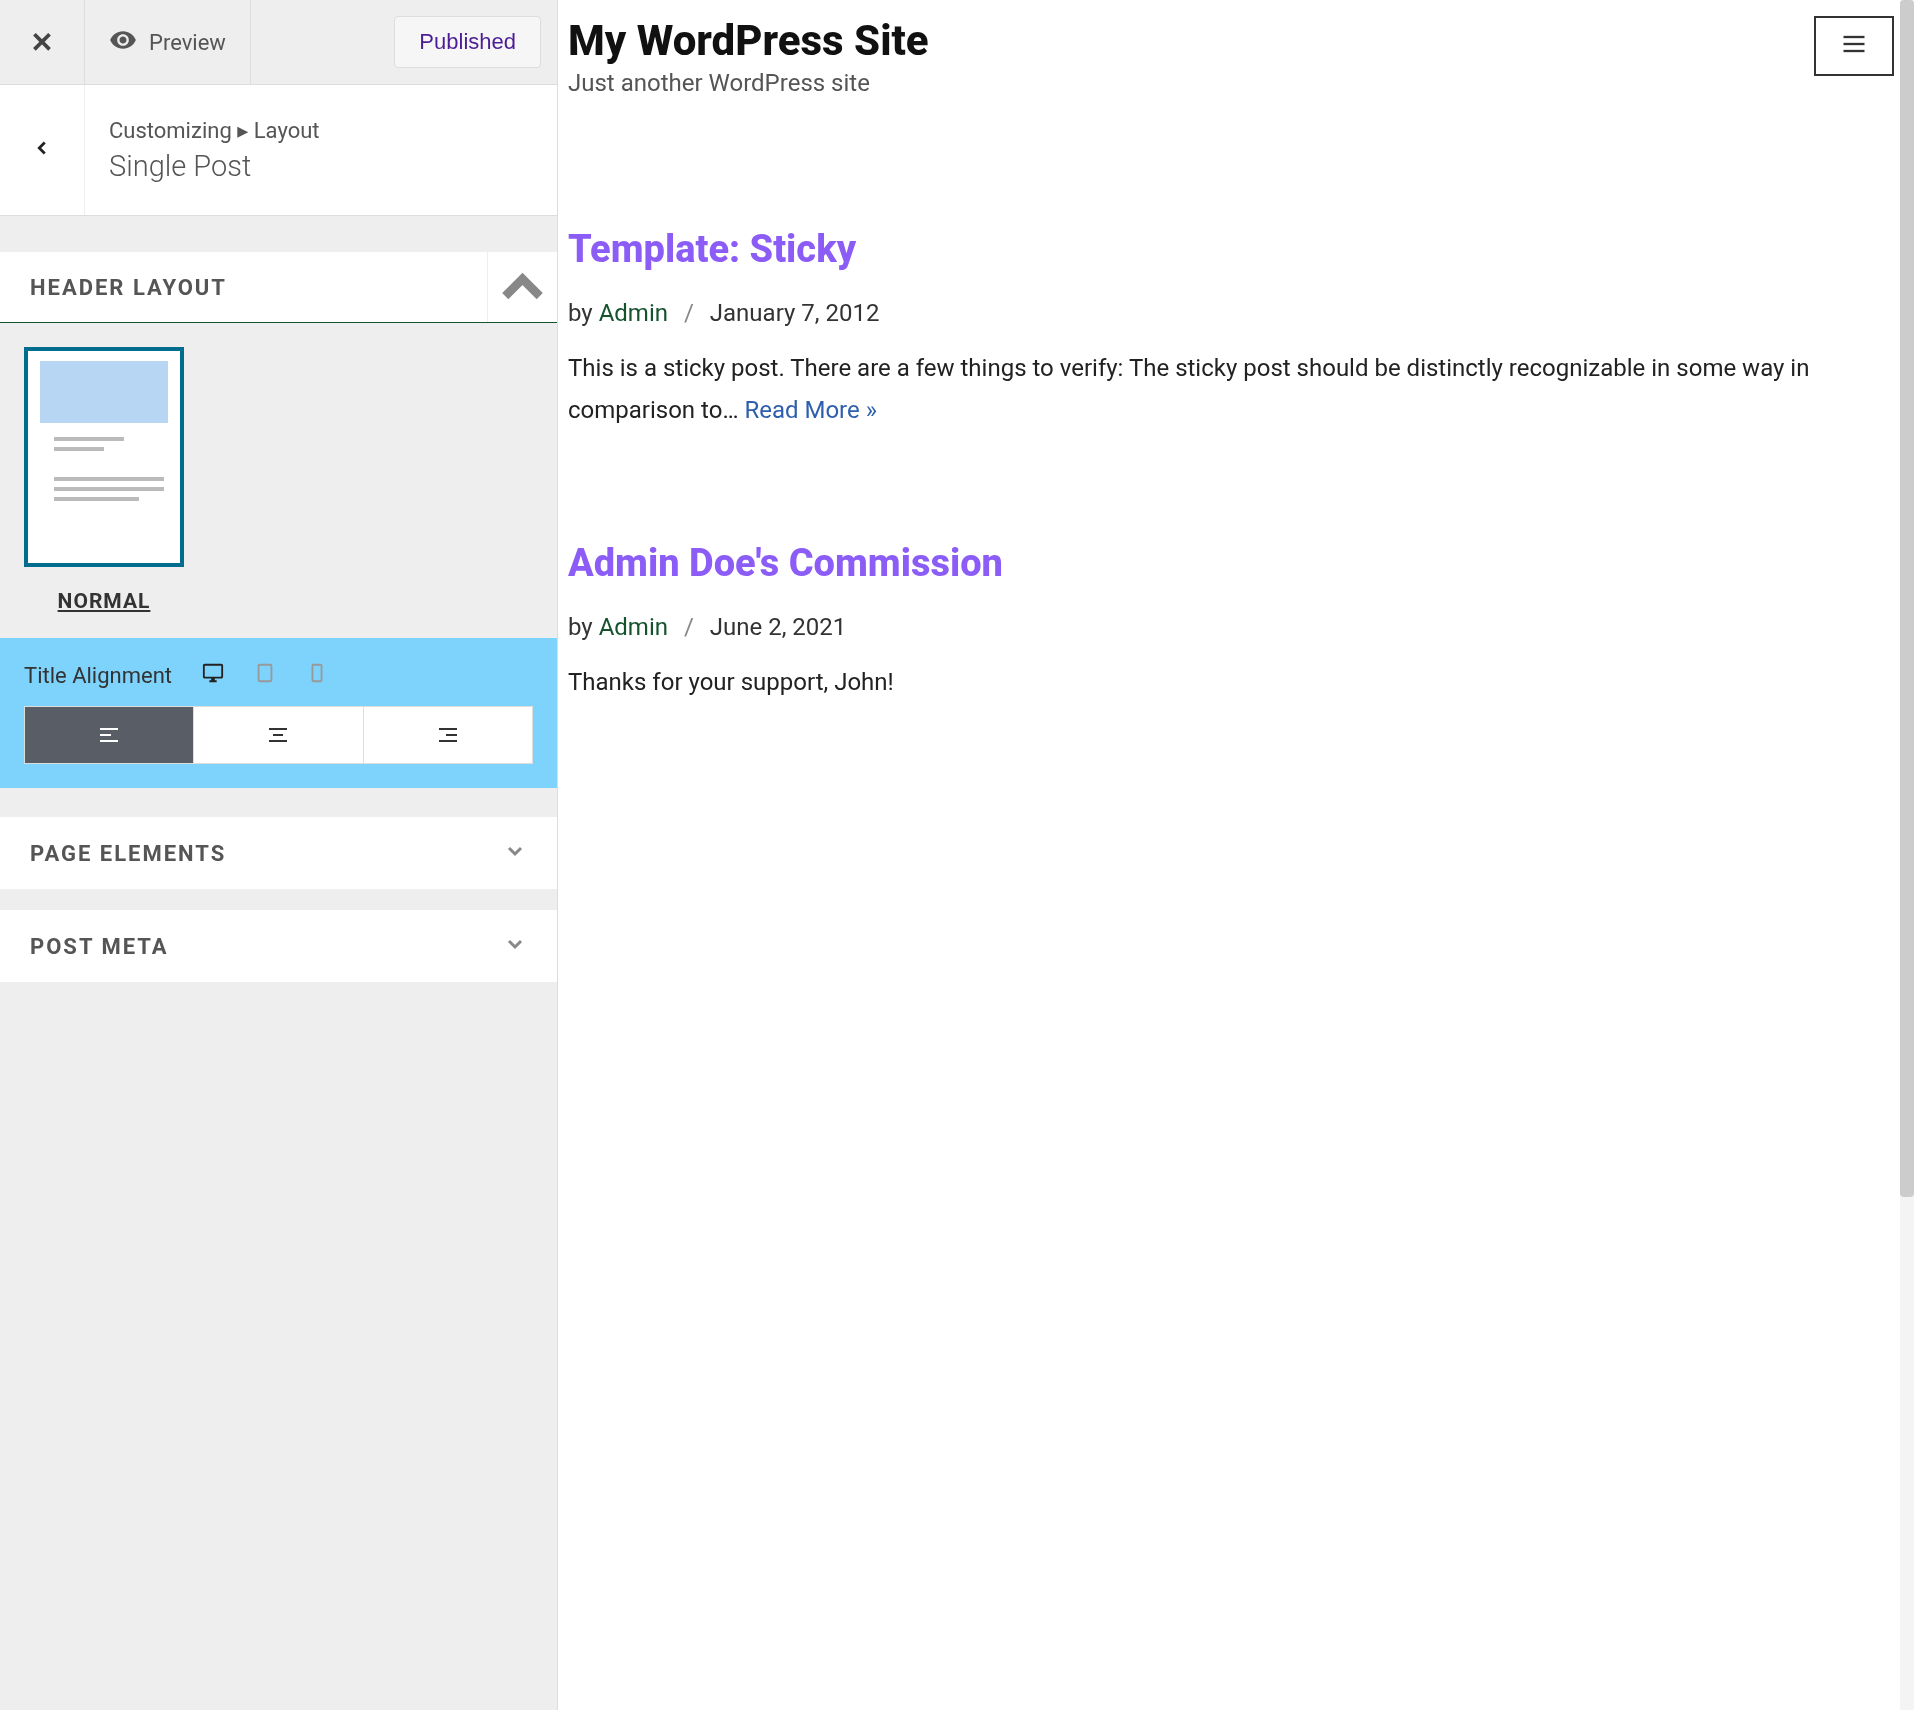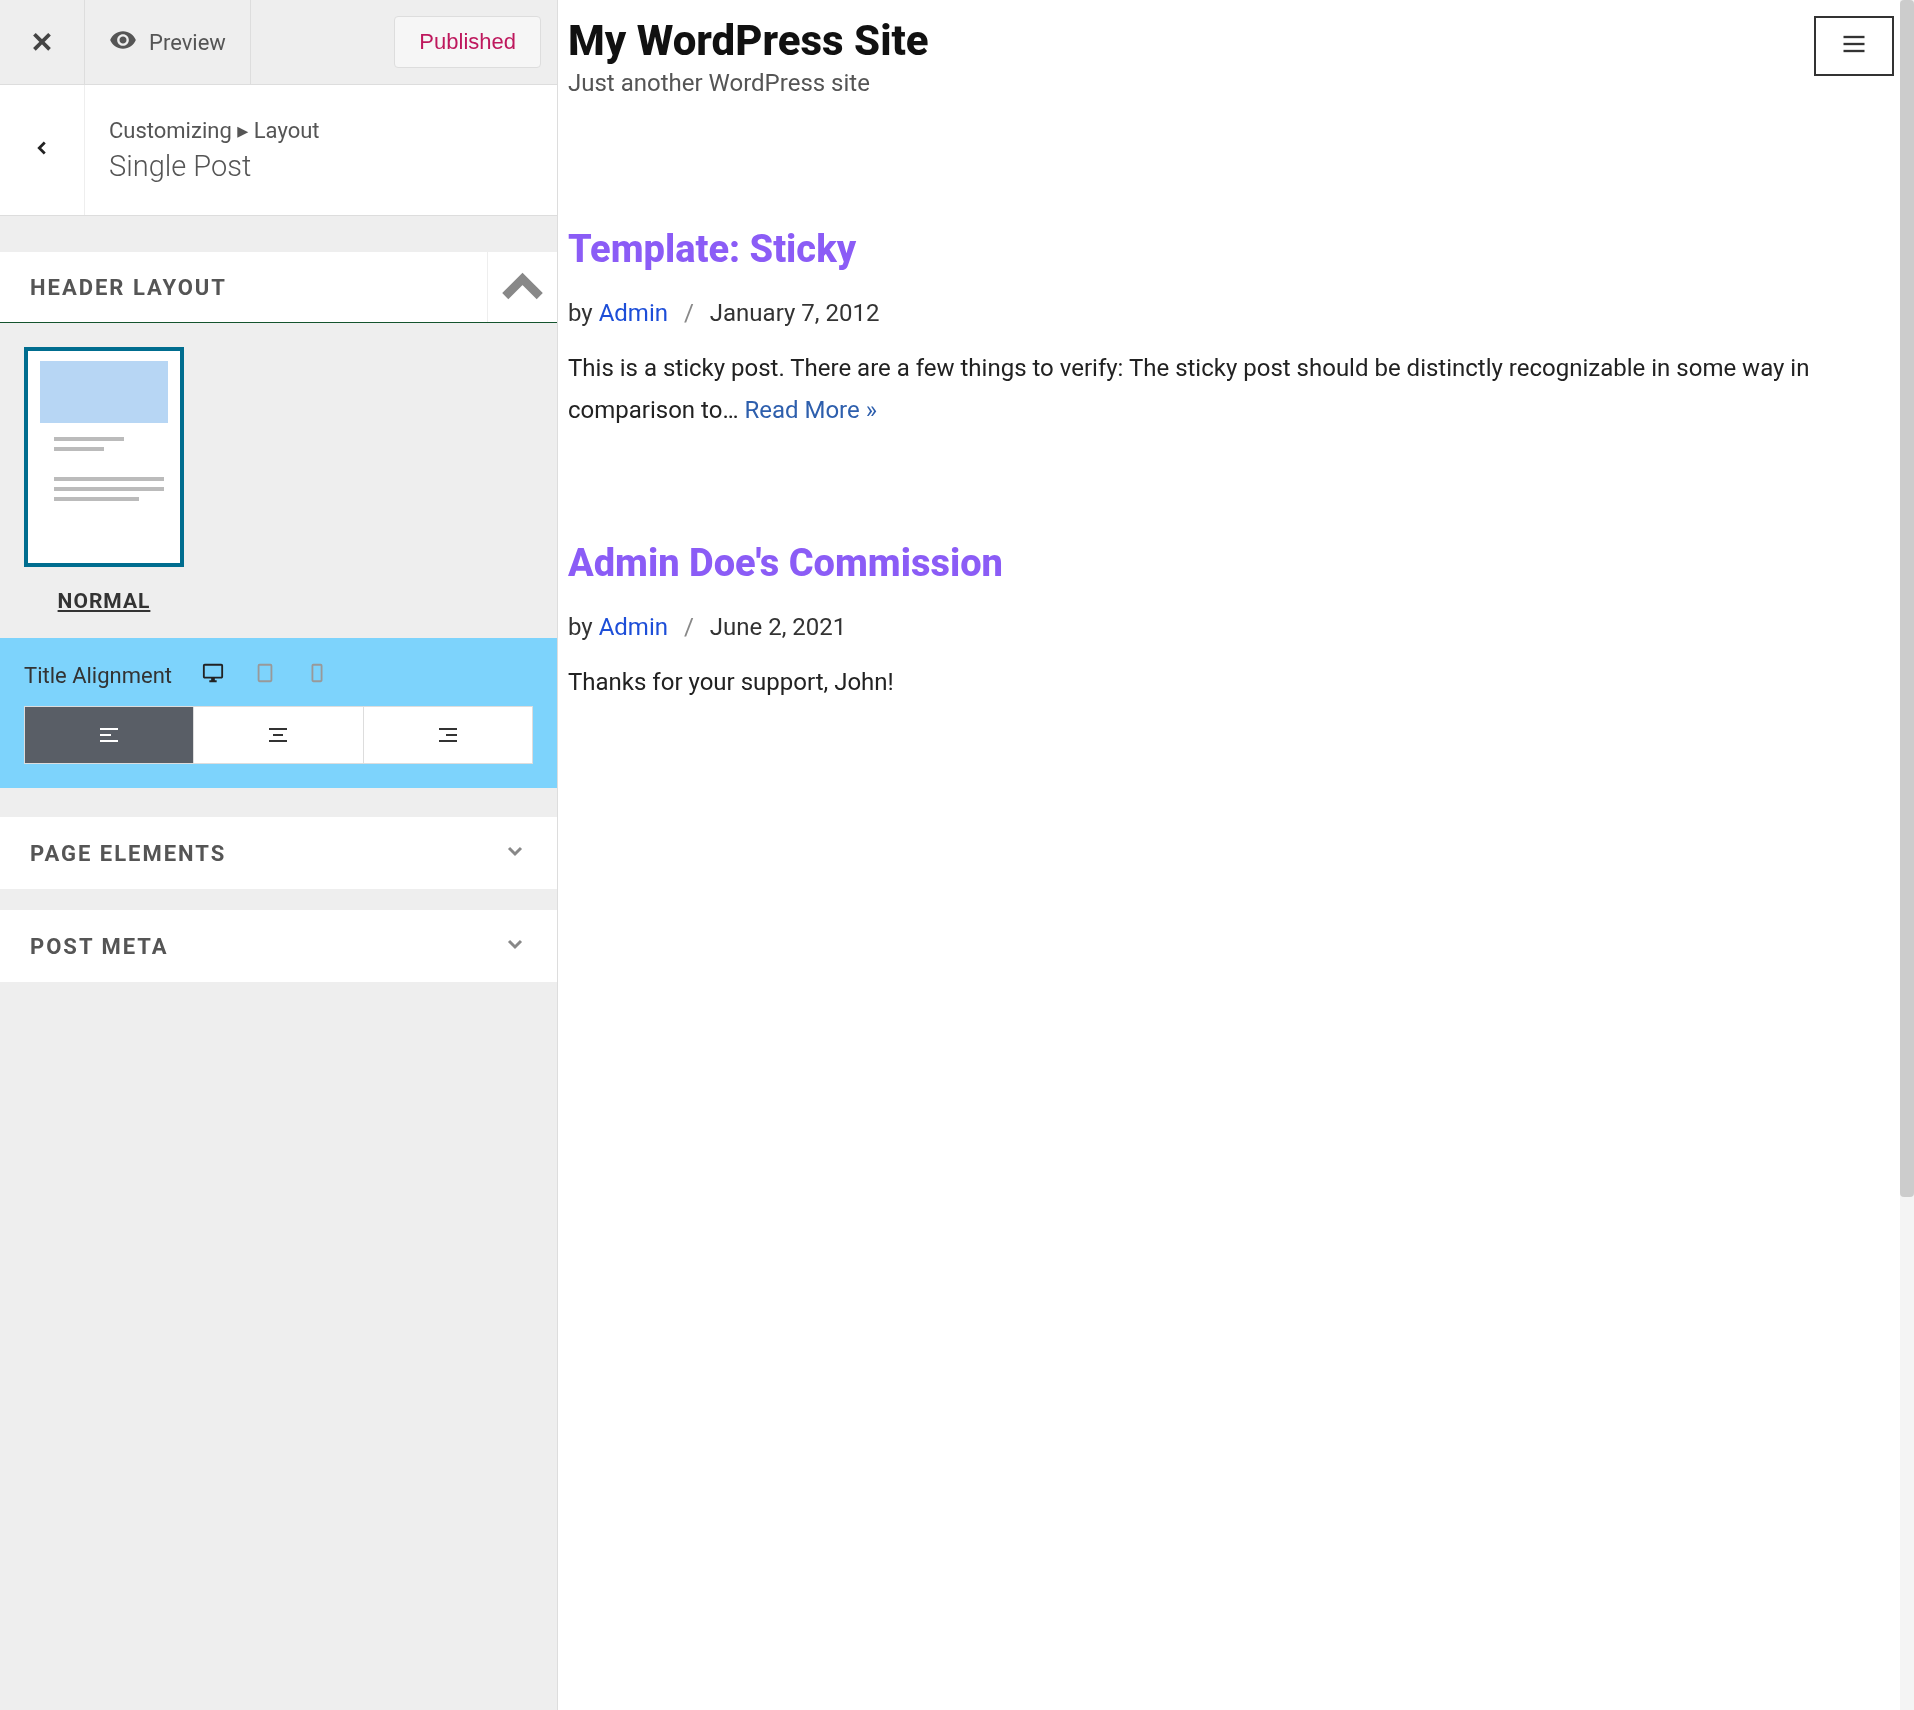--- a/index.html
+++ b/index.html
@@ -47,21 +47,21 @@
   font-size: 22px;
   border-right: 1px solid #ddd;
 }
 .eye-icon svg { width: 28px; height: 28px; }
 .published-btn {
   margin-left: auto;
   margin-right: 16px;
   padding: 12px 24px;
   border: 1px solid #ddd;
   background: #f6f6f6;
-  color: #be185d;
+  color: #4c1d95;
   font-size: 22px;
   border-radius: 4px;
 }
 .breadcrumb-section {
   background: #fff;
   display: flex;
   align-items: center;
   border-bottom: 1px solid #ddd;
   min-height: 130px;
 }
@@ -255,21 +255,21 @@
   font-size: 38px;
   font-weight: 800;
   color: #8b5cf6;
   margin-bottom: 28px;
 }
 .post-meta {
   font-size: 24px;
   color: #333;
   margin-bottom: 20px;
 }
-.post-meta a { color: #1d4ed8; text-decoration: none; }
+.post-meta a { color: #14532d; text-decoration: none; }
 .meta-sep { margin: 0 10px; color: #888; }
 .post-excerpt {
   font-size: 24px;
   color: #222;
   line-height: 1.75;
 }
 .read-more { color: #2e5fad; text-decoration: none; }
 .scrollbar-track {
   position: absolute;
   right: 0;

